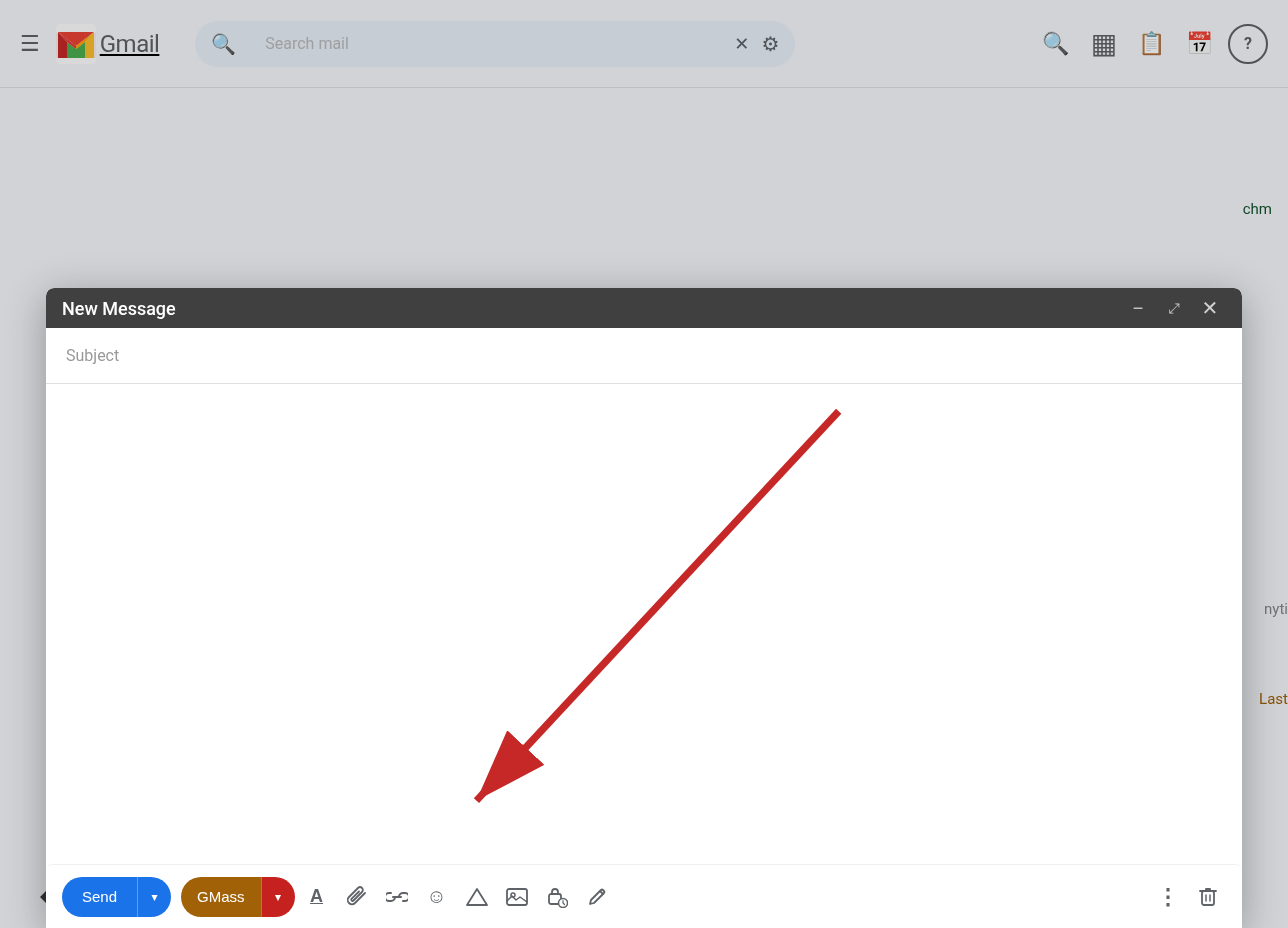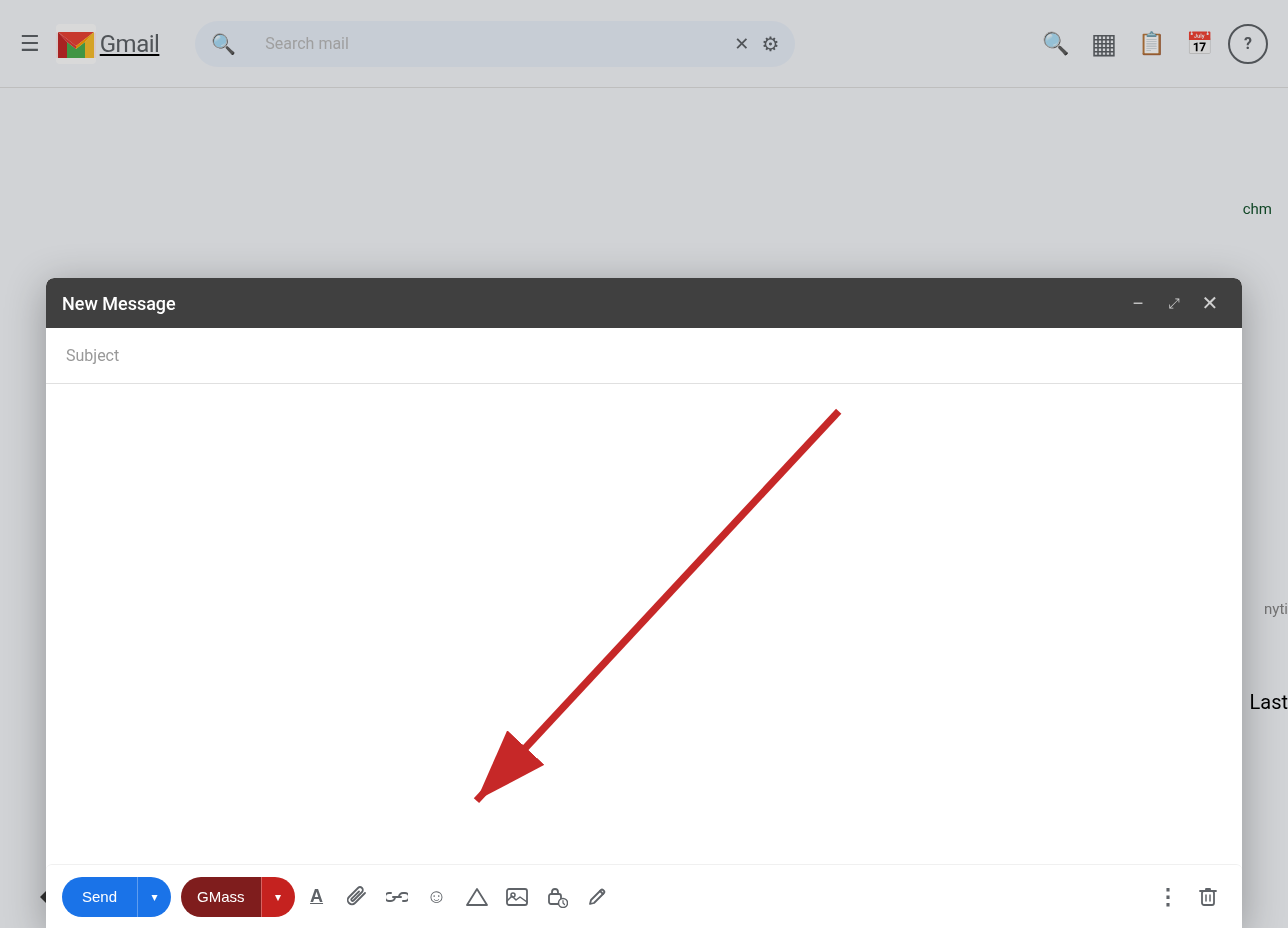--- a/index.html
+++ b/index.html
@@ -114,21 +114,21 @@
       z-index: 20;
       display: flex;
       flex-direction: column;
       overflow: hidden;
       max-height: 860px;
     }
 
     
     .compose-header {
       background: #404040;
-      height: 50px;
+      height: 40px;
       display: flex;
       align-items: center;
       padding: 0 16px;
       border-radius: 8px 8px 0 0;
     }
 
     .compose-title {
       color: white;
       font-size: 18px;
       font-weight: 500;
@@ -254,21 +254,21 @@
     .gmass-btn {
       display: flex;
       align-items: center;
       border-radius: 20px;
       overflow: hidden;
       height: 40px;
       margin-left: 6px;
     }
 
     .gmass-main {
-      background: #7f1d1d;
+      background: #a16207;
       color: white;
       font-size: 15px;
       font-weight: 500;
       padding: 0 16px;
       height: 100%;
       display: flex;
       align-items: center;
       cursor: pointer;
       border: none;
     }
@@ -339,22 +339,22 @@
       position: absolute;
       right: 0;
       top: 600px;
       color: #888;
       font-size: 15px;
     }
     .partial-text-right3 {
       position: absolute;
       right: 0;
       top: 690px;
-      color: #000000;
-      font-size: 20px;
+      color: #a16207;
+      font-size: 15px;
       text-align: right;
     }
   </style>
 </head>
 <body>
 
 <div class="bg-gmail">
 
   <div class="top-bar">
     <div class="gmail-menu-icon">☰</div>

